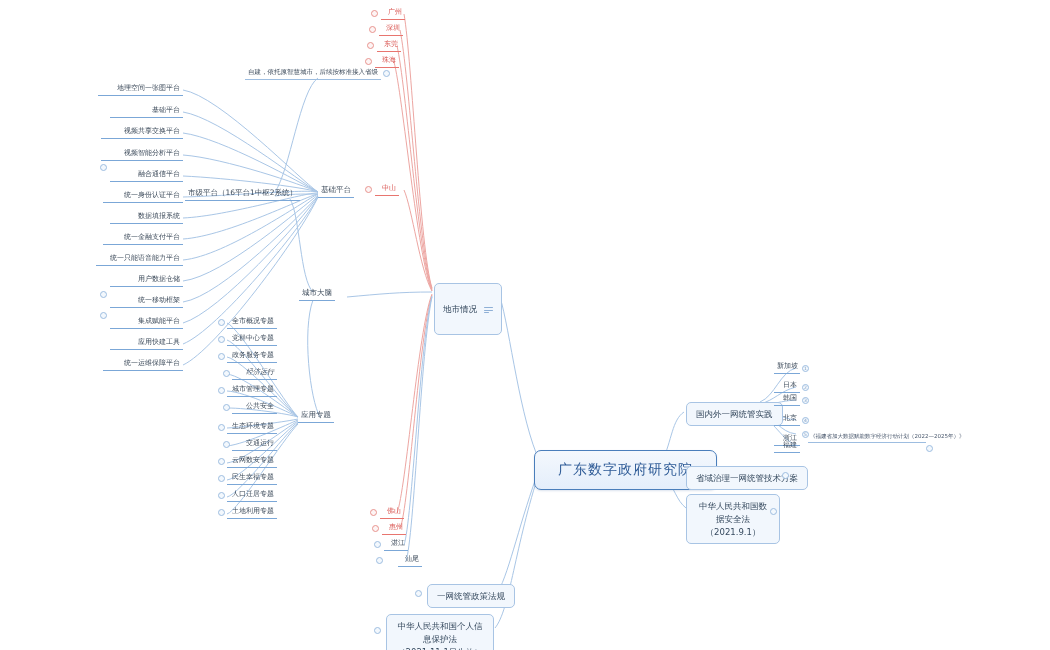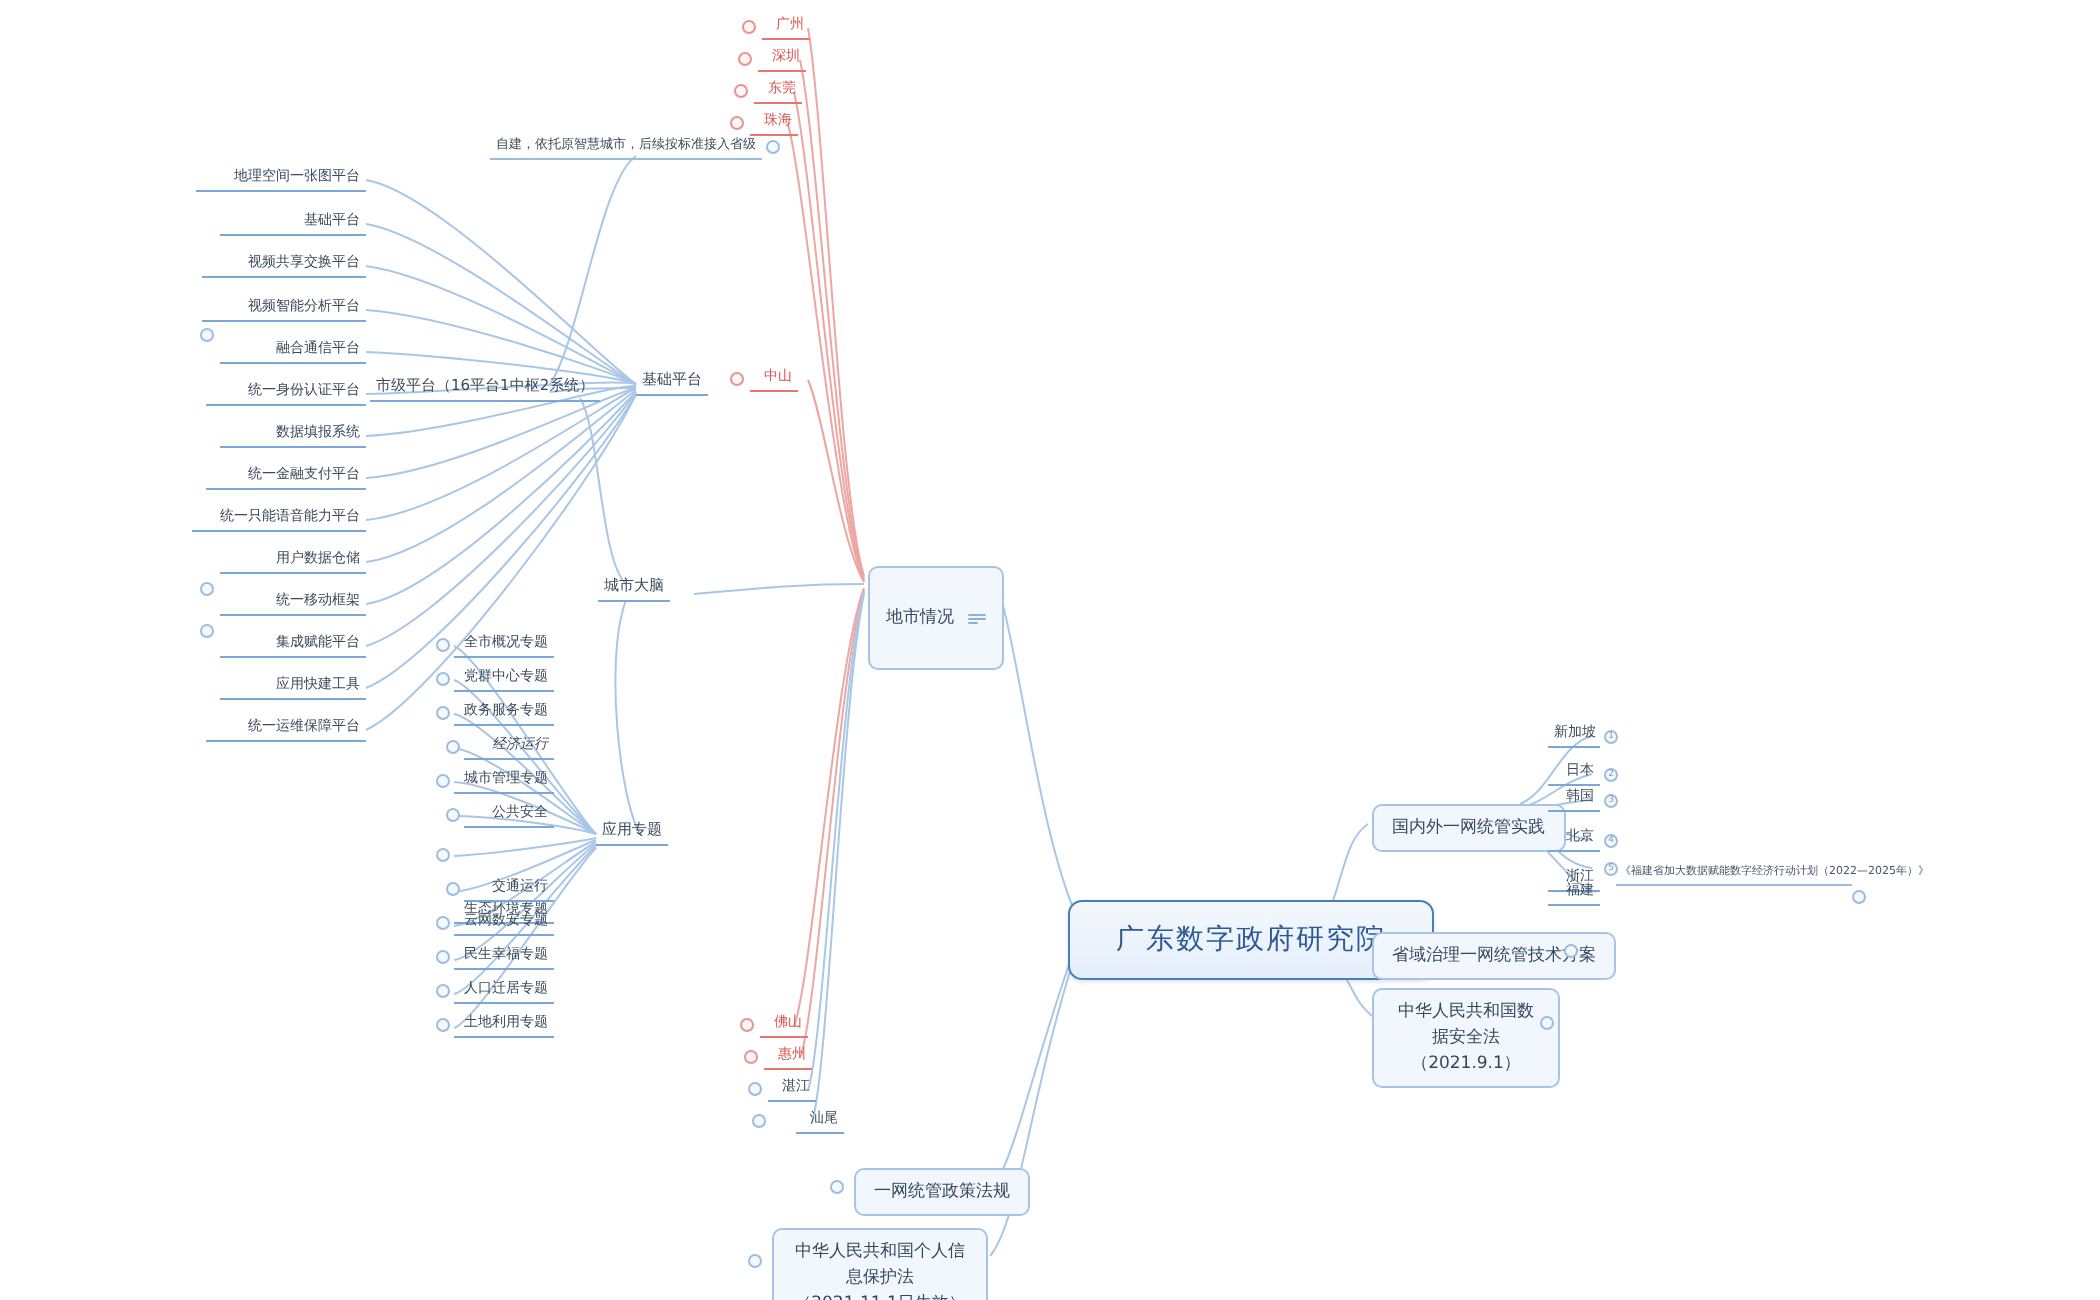--- a/index.html
+++ b/index.html
@@ -187,21 +187,21 @@
   <div class="node leaf" style="left:227px;top:333px;width:50px;">党群中心专题</div>
   <div class="dot" style="left:218px;top:336px;"></div>
   <div class="node leaf" style="left:227px;top:350px;width:50px;">政务服务专题</div>
   <div class="dot" style="left:218px;top:353px;"></div>
   <div class="node leaf" style="left:232px;top:367px;width:45px;font-style:italic;">经济运行</div>
   <div class="dot" style="left:223px;top:370px;"></div>
   <div class="node leaf" style="left:227px;top:384px;width:50px;">城市管理专题</div>
   <div class="dot" style="left:218px;top:387px;"></div>
   <div class="node leaf" style="left:232px;top:401px;width:45px;">公共安全</div>
   <div class="dot" style="left:223px;top:404px;"></div>
-  <div class="node leaf" style="left:227px;top:421px;width:50px;margin-top:28px;">生态环境专题</div>
+  <div class="node leaf" style="left:227px;top:421px;width:50px;">生态环境专题</div>
   <div class="dot" style="left:218px;top:424px;"></div>
   <div class="node leaf" style="left:232px;top:438px;width:45px;">交通运行</div>
   <div class="dot" style="left:223px;top:441px;"></div>
   <div class="node leaf" style="left:227px;top:455px;width:50px;">云网数安专题</div>
   <div class="dot" style="left:218px;top:458px;"></div>
   <div class="node leaf" style="left:227px;top:472px;width:50px;">民生幸福专题</div>
   <div class="dot" style="left:218px;top:475px;"></div>
   <div class="node leaf" style="left:227px;top:489px;width:50px;">人口迁居专题</div>
   <div class="dot" style="left:218px;top:492px;"></div>
   <div class="node leaf" style="left:227px;top:506px;width:50px;">土地利用专题</div>

